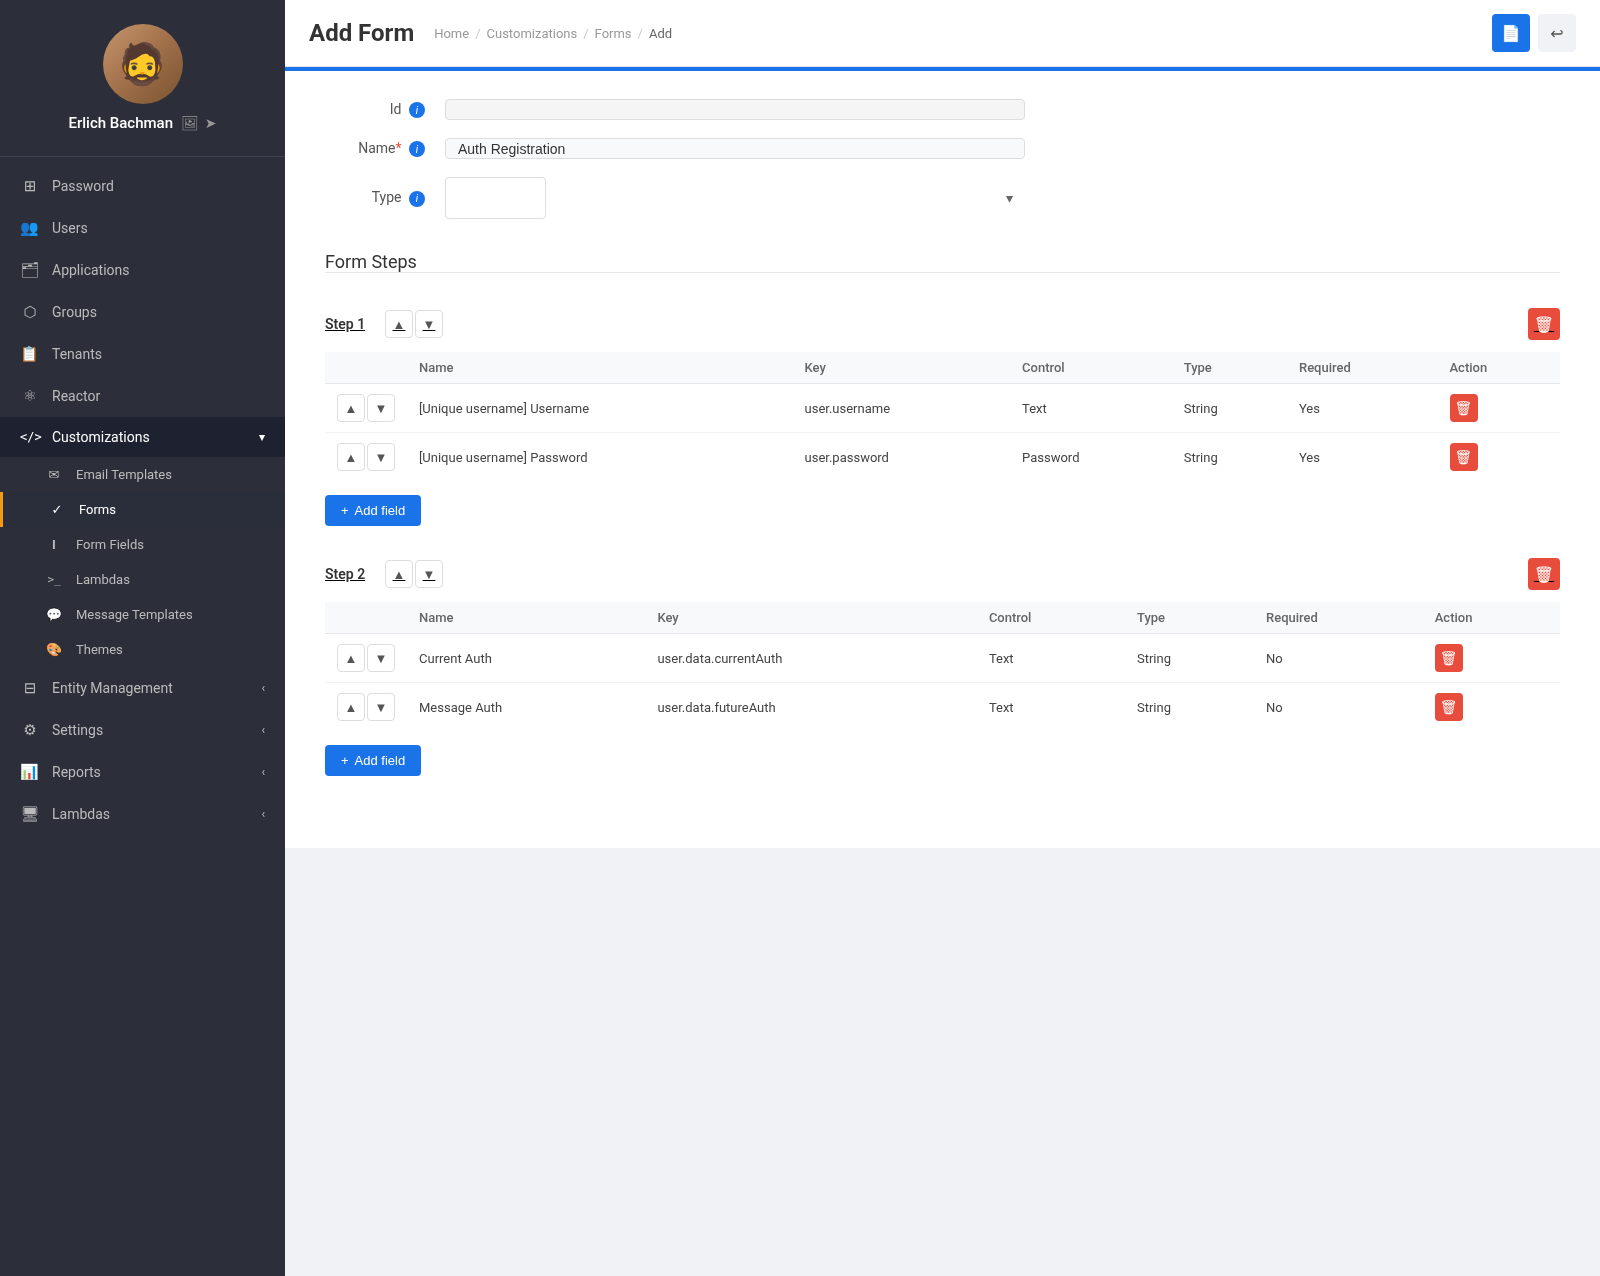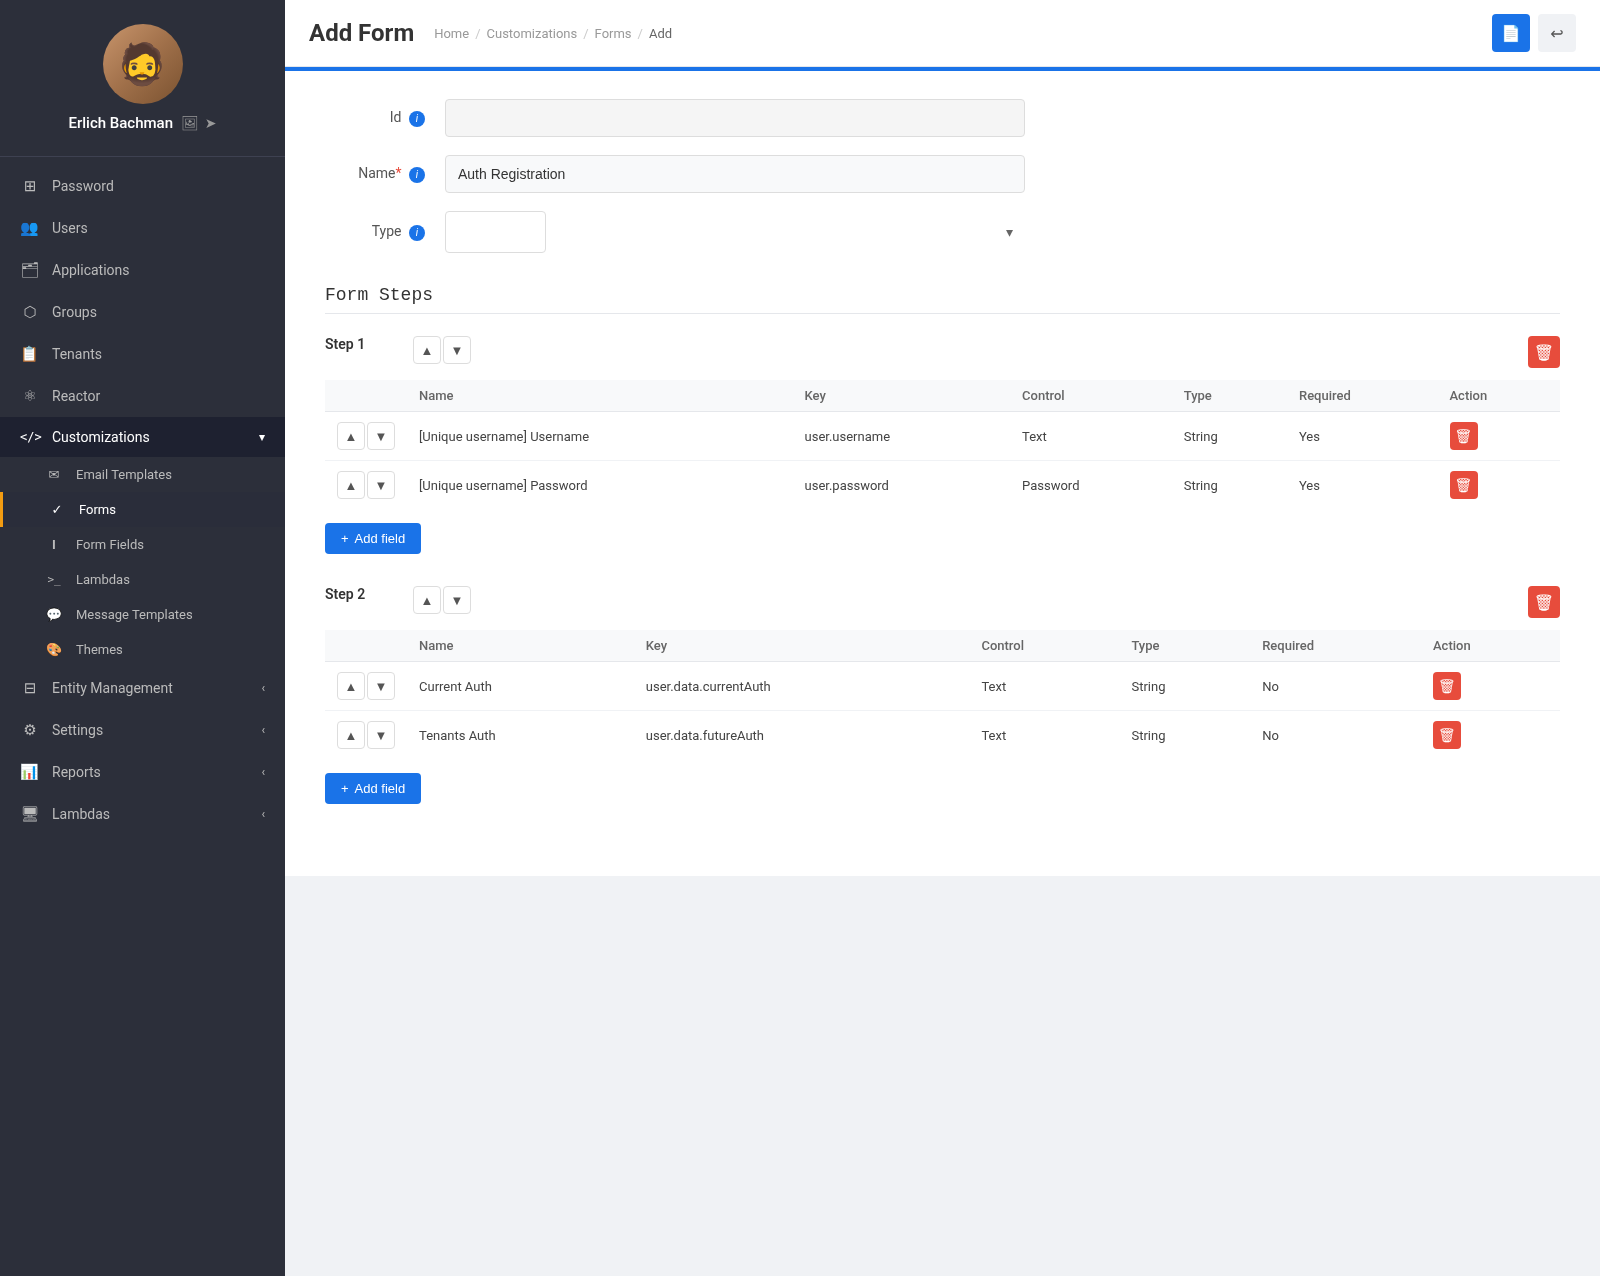--- a/index.html
+++ b/index.html
@@ -136,21 +136,21 @@
       color: #fff;
       border-radius: 50%;
       font-size: 10px;
       font-style: italic;
       margin-left: 4px;
       cursor: pointer;
     }
     .field-input {
       flex: 1;
       max-width: 580px;
-      height: 38px;
+      height: 21px;
       border: 1px solid #ddd;
       border-radius: 4px;
       padding: 6px 12px;
       font-size: 14px;
       background: #f8f9fa;
       color: #333;
       outline: none;
     }
     .field-select {
       flex: 1;
@@ -179,34 +179,35 @@
       transform: translateY(-50%);
       pointer-events: none;
       color: #666;
     }
 
     
     .form-steps-title {
       font-size: 18px;
       color: #333;
       font-weight: 400;
-      padding-bottom: 8px;
+      padding-bottom: 0;
       border-bottom: 1px solid #e5e7eb;
-      margin-bottom: 22px;
-      font-family: Liberation Mono, monospace;
+      margin-bottom: 35px;
     }
 
     
     .step-block {
       margin-bottom: 32px;
     }
     .step-header {
       display: flex;
-      gap: 28px;
+      align-items: center;
+      gap: 0;
       margin-bottom: 12px;
+      text-decoration: underline;
     }
     .step-label {
       font-size: 14px;
       font-weight: 600;
       color: #333;
       min-width: 60px;
     }
     .step-move-btns {
       display: flex;
       gap: 2px;
@@ -547,21 +548,21 @@
                   </button>
                 </td>
               </tr>
               <tr>
                 <td>
                   <div class="row-move-btns">
                     <button class="move-btn">▲</button>
                     <button class="move-btn">▼</button>
                   </div>
                 </td>
-                <td>Tenants Auth</td>
+                <td>Message Auth</td>
                 <td>user.data.futureAuth</td>
                 <td>Text</td>
                 <td>String</td>
                 <td>No</td>
                 <td>
                   <button class="row-delete-btn">
                     <span>🗑</span>
                   </button>
                 </td>
               </tr>

